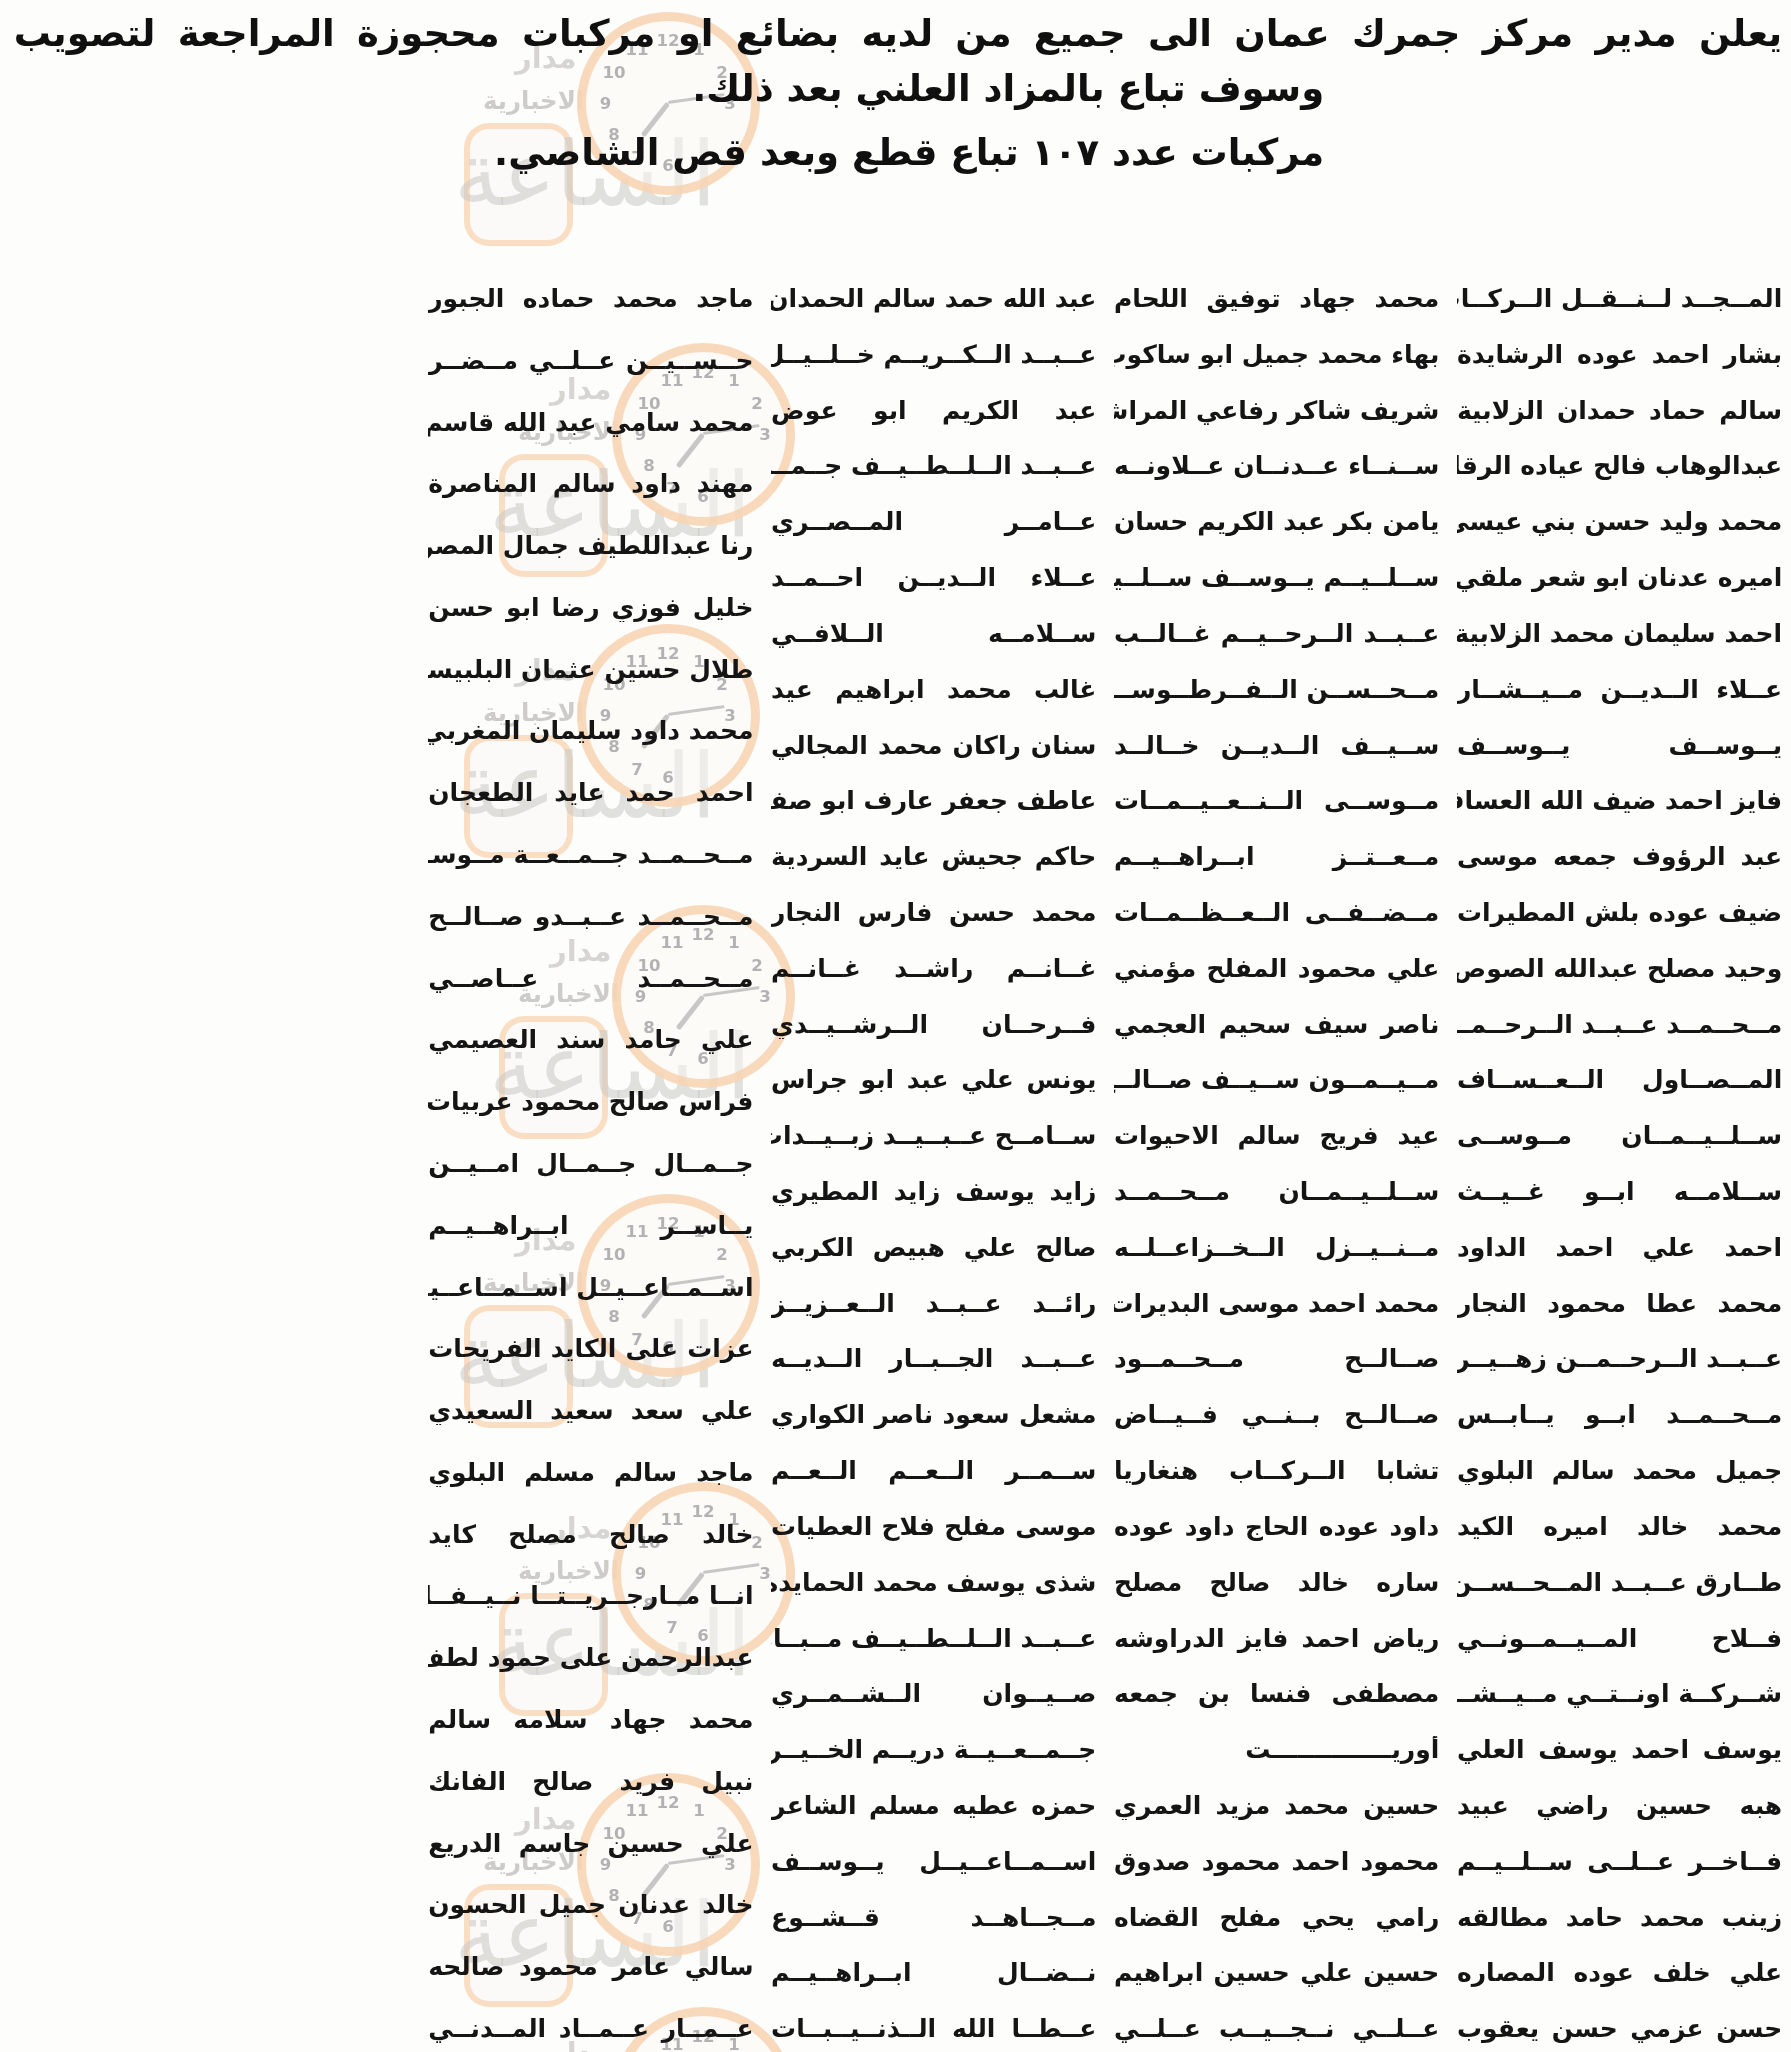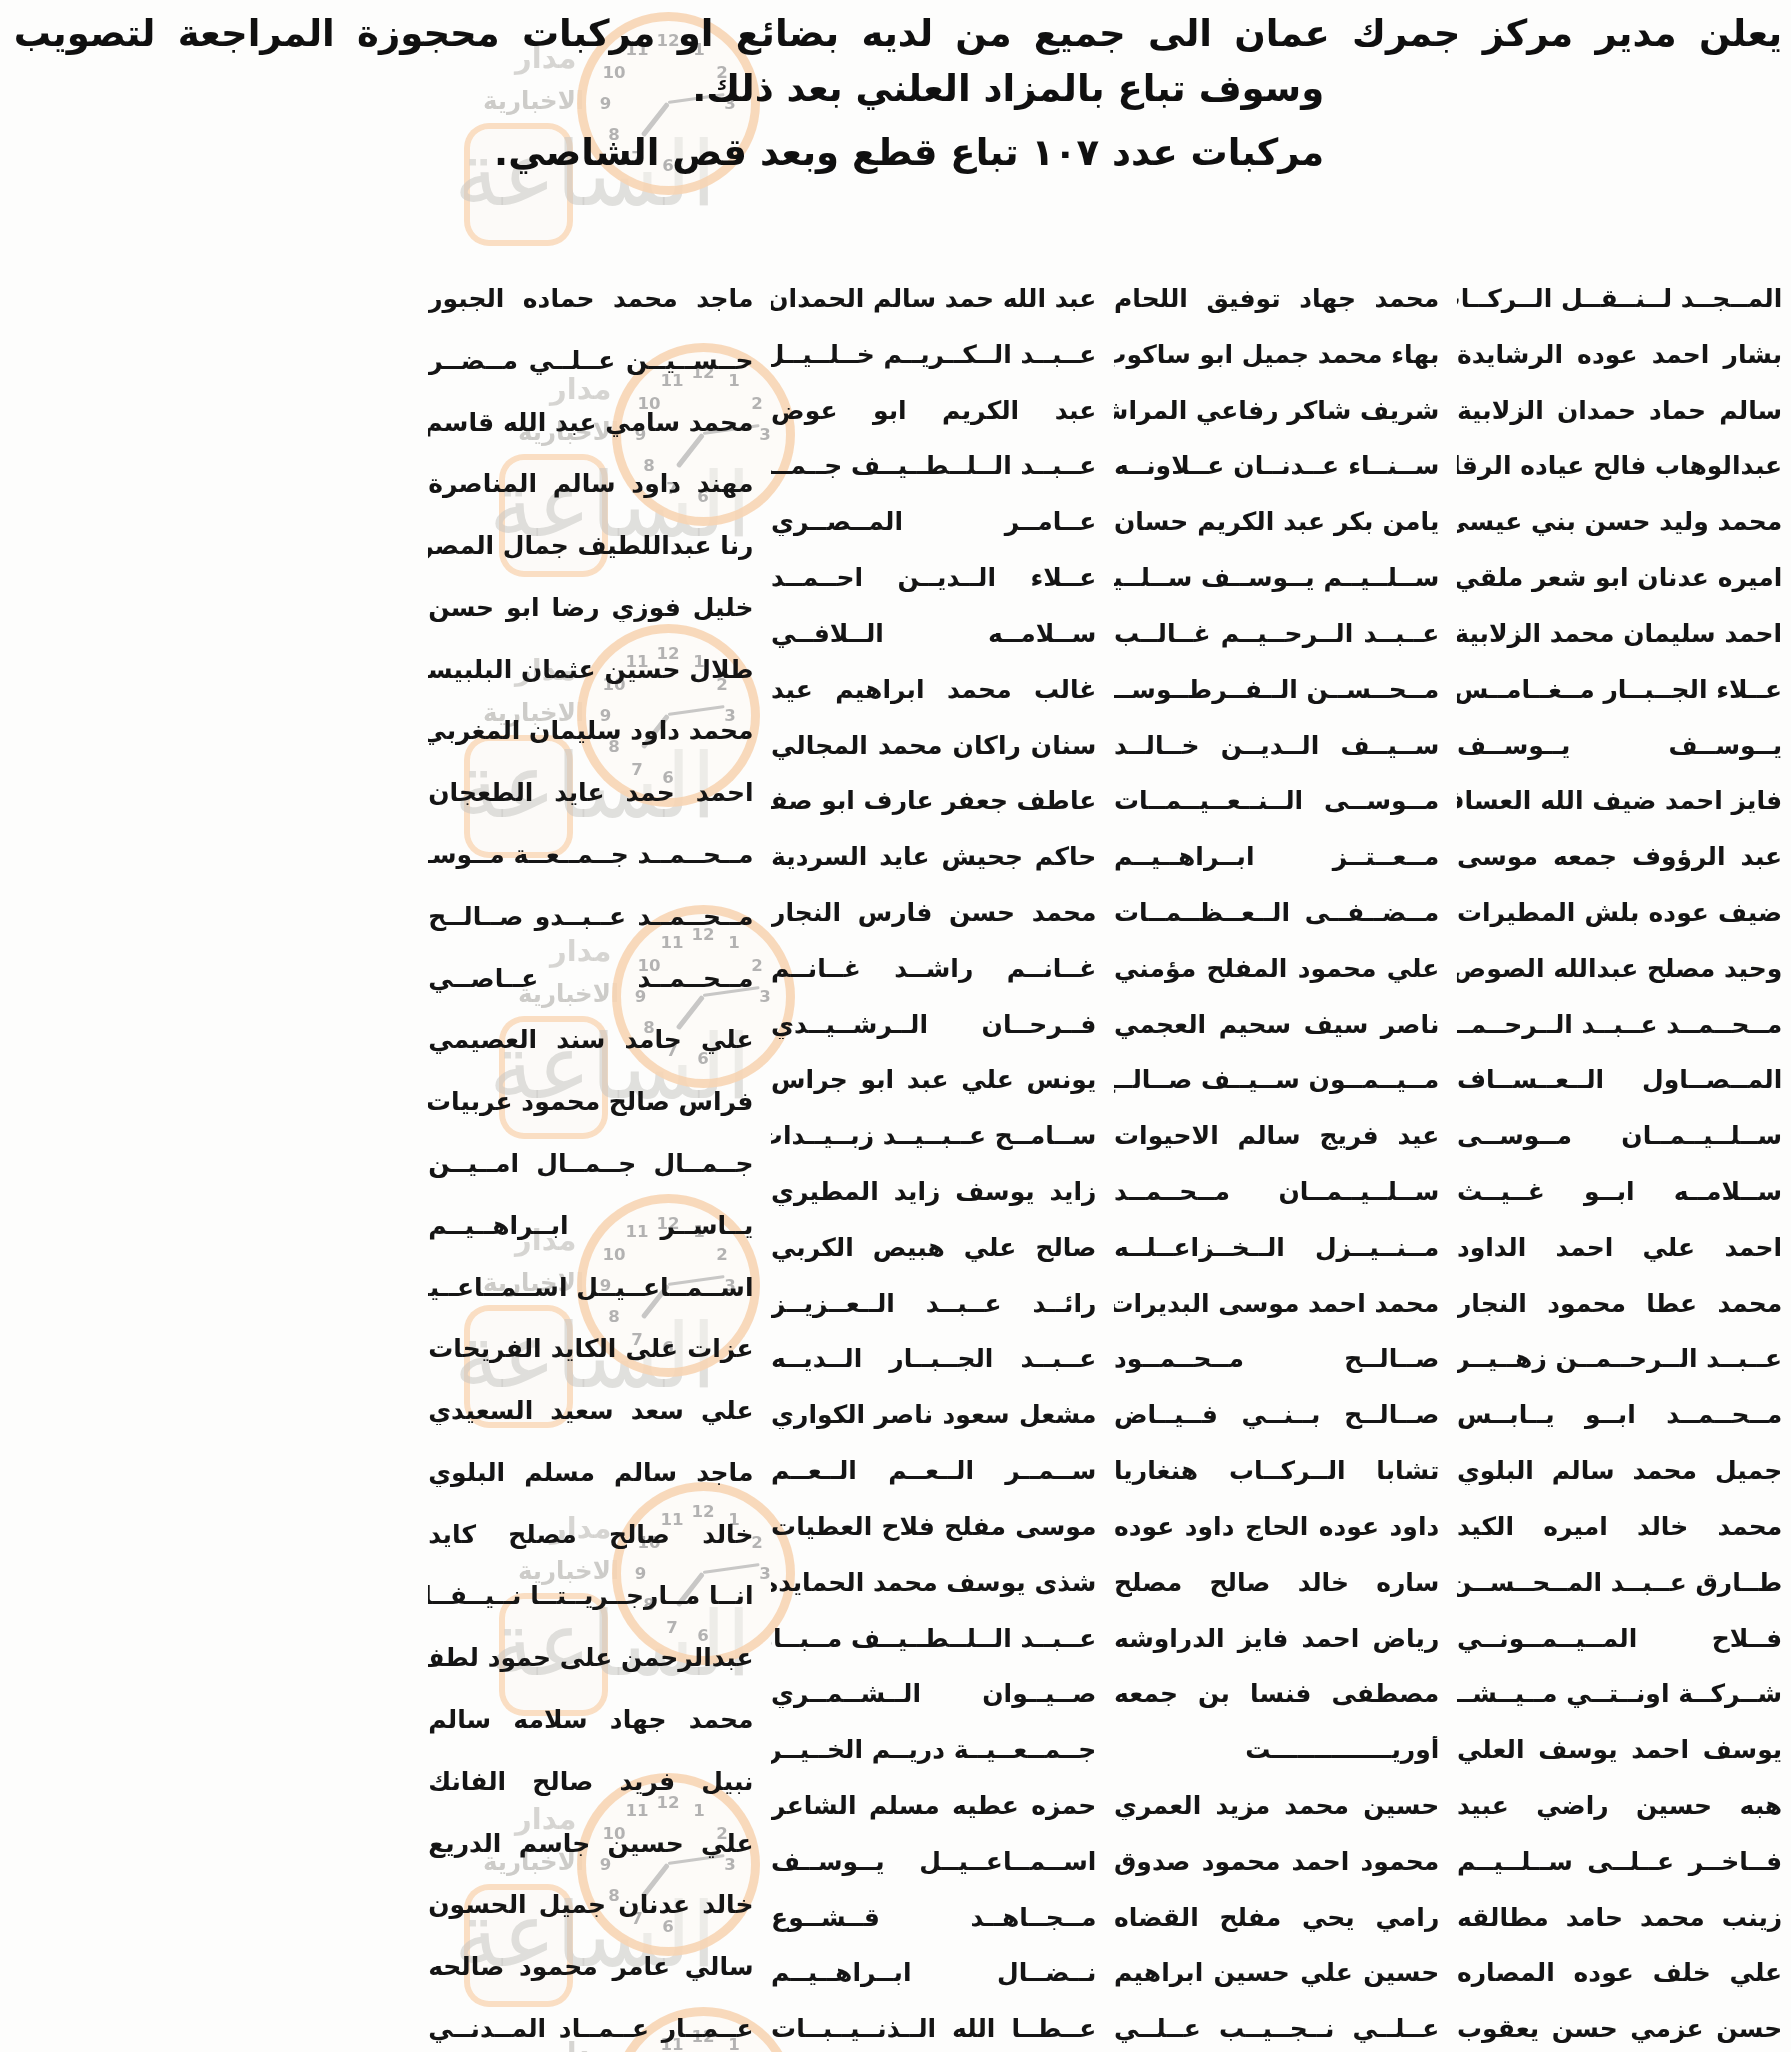--- a/index.html
+++ b/index.html
@@ -262,21 +262,21 @@
 
     <main class="names-grid" id="names-columns">
         <div class="name-column">
           <div class="name-entry">المــجــد لــنــقــل الــركــاب</div>
           <div class="name-entry">بشار احمد عوده الرشايدة</div>
           <div class="name-entry">سالم حماد حمدان الزلابية</div>
           <div class="name-entry">عبدالوهاب فالح عياده الرقاد</div>
           <div class="name-entry">محمد وليد حسن بني عيسى</div>
           <div class="name-entry">اميره عدنان ابو شعر ملقي</div>
           <div class="name-entry">احمد سليمان محمد الزلابية</div>
-          <div class="name-entry">عــلاء الجــبــار مــغــامــس</div>
+          <div class="name-entry">عــلاء الــديــن مــيــشــار</div>
           <div class="name-entry">يــوســف يــوســف</div>
           <div class="name-entry">فايز احمد ضيف الله العساف</div>
           <div class="name-entry">عبد الرؤوف جمعه موسى</div>
           <div class="name-entry">ضيف عوده بلش المطيرات</div>
           <div class="name-entry">وحيد مصلح عبدالله الصوص</div>
           <div class="name-entry">مــحــمــد عــبــد الــرحــمــن</div>
           <div class="name-entry">المــصــاول الــعــســاف</div>
           <div class="name-entry">ســلــيــمــان مــوســى</div>
           <div class="name-entry">ســلامــه ابــو غــيــث</div>
           <div class="name-entry">احمد علي احمد الداود</div>

